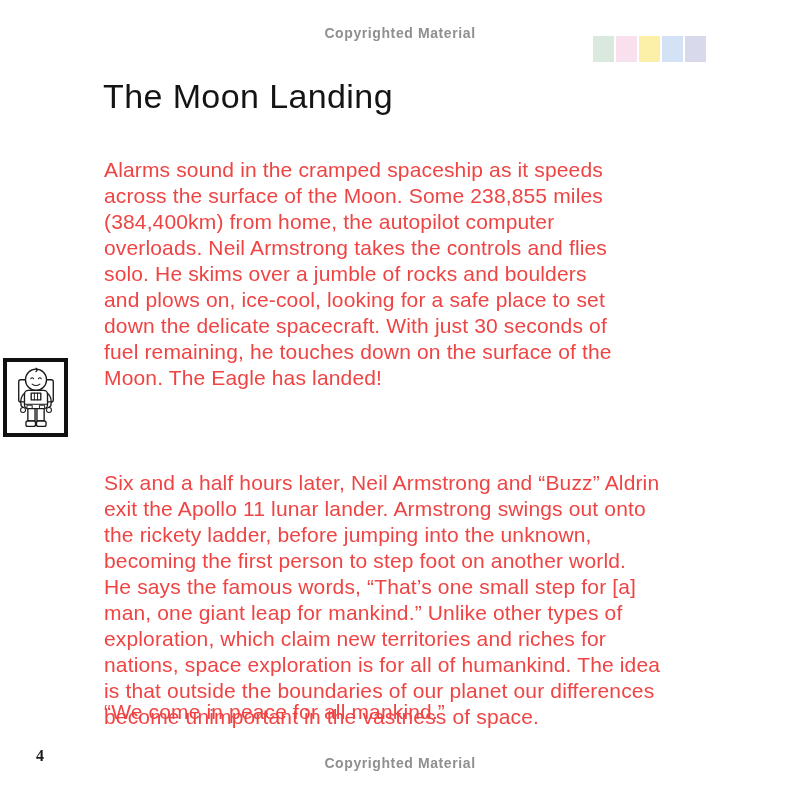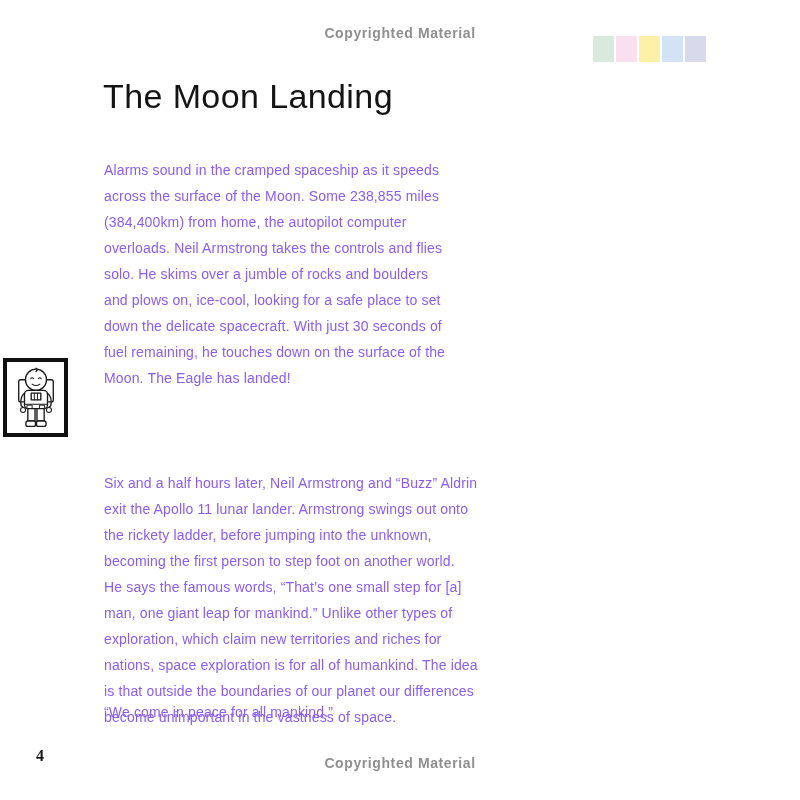--- a/index.html
+++ b/index.html
@@ -65,24 +65,24 @@
     border: 4px solid #101010;
     background: #ffffff;
     display: flex;
     align-items: center;
     justify-content: center;
   }
   .para {
     position: absolute;
     left: 104px;
     width: 615px;
-    font-size: 14px;
+    font-size: 21px;
     line-height: 26px;
     letter-spacing: 0.15px;
-    color: #8b5cf6;
+    color: #ef4444;
     white-space: pre-line;
   }
   .para.p1 { top: 157px; }
   .para.p2 { top: 422px; margin-top: 48px; }
   .para.quote { top: 699px; }
   .pagenum {
     position: absolute;
     left: 36px;
     top: 747px;
     font-family: "Liberation Serif", serif;

